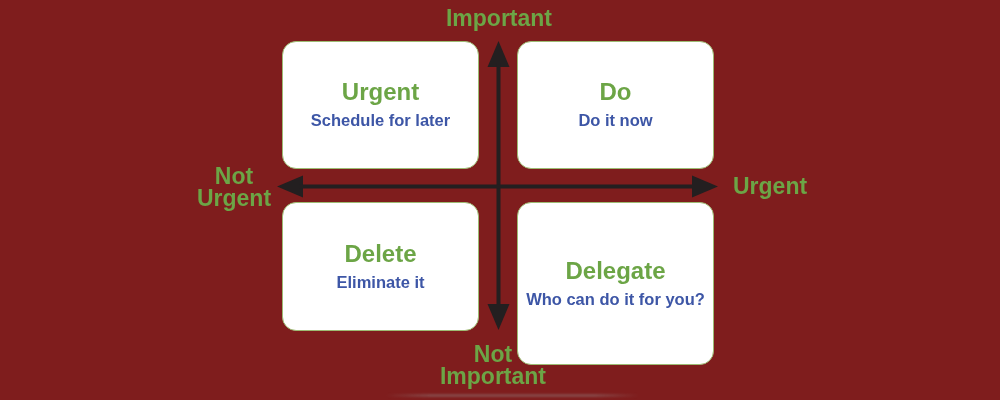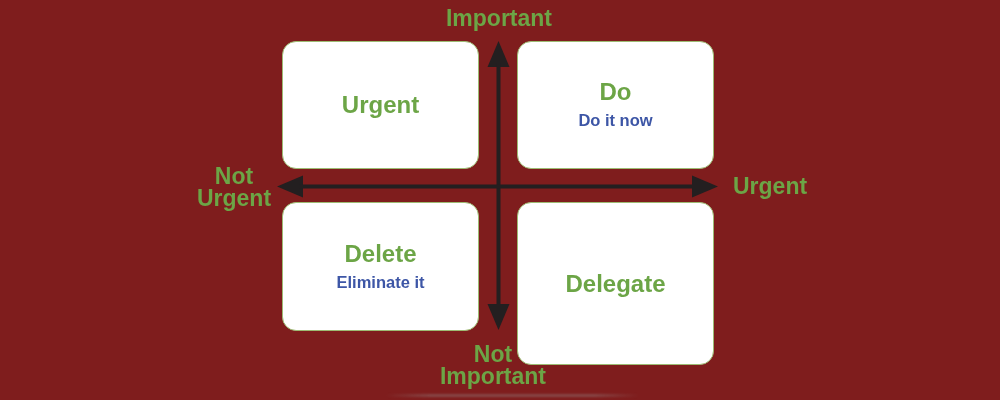--- a/index.html
+++ b/index.html
@@ -91,31 +91,33 @@
 
   <div class="axis-label axis-right">Urgent</div>
 
   <div class="axis-label axis-bottom">
     <div>Not</div>
     <div>Important</div>
   </div>
 
   <div class="box box-decide">
     <div class="box-title">Urgent</div>
+    <div class="box-subtitle">Schedule for later</div>
   </div>
 
   <div class="box box-delete">
     <div class="box-title">Delete</div>
     <div class="box-subtitle">Eliminate it</div>
   </div>
 
   <div class="box box-do">
     <div class="box-title">Do</div>
     <div class="box-subtitle">Do it now</div>
   </div>
 
   <div class="box box-delegate">
     <div class="box-title">Delegate</div>
+    <div class="box-subtitle">Who can do it for you?</div>
   </div>
 
   <div class="shadow-band"></div>
 
 </div>
 
 </body></html>

